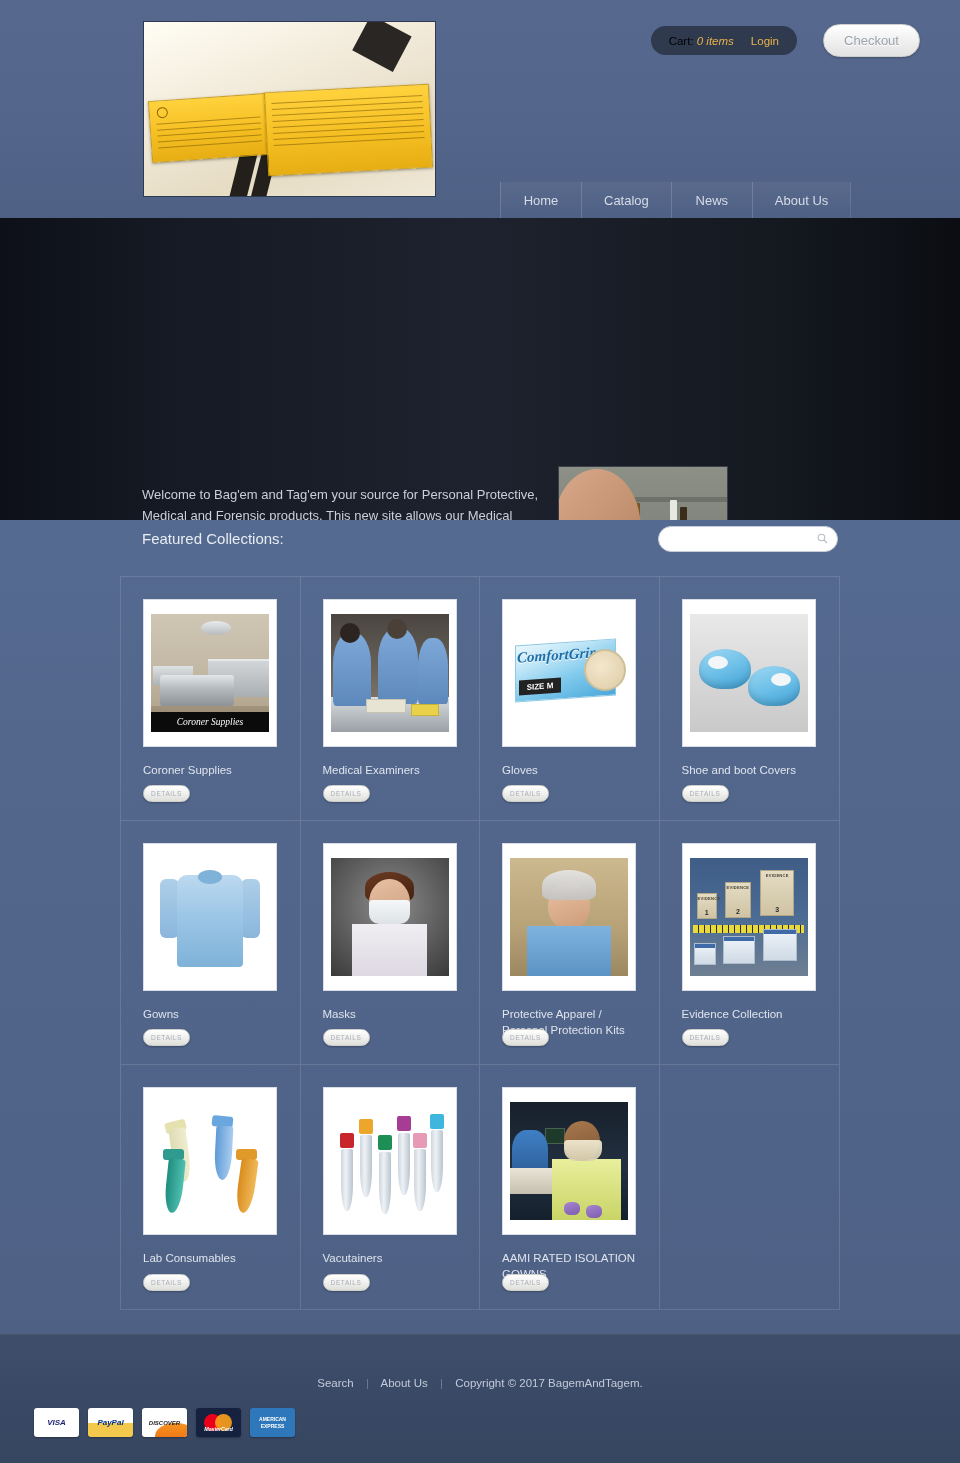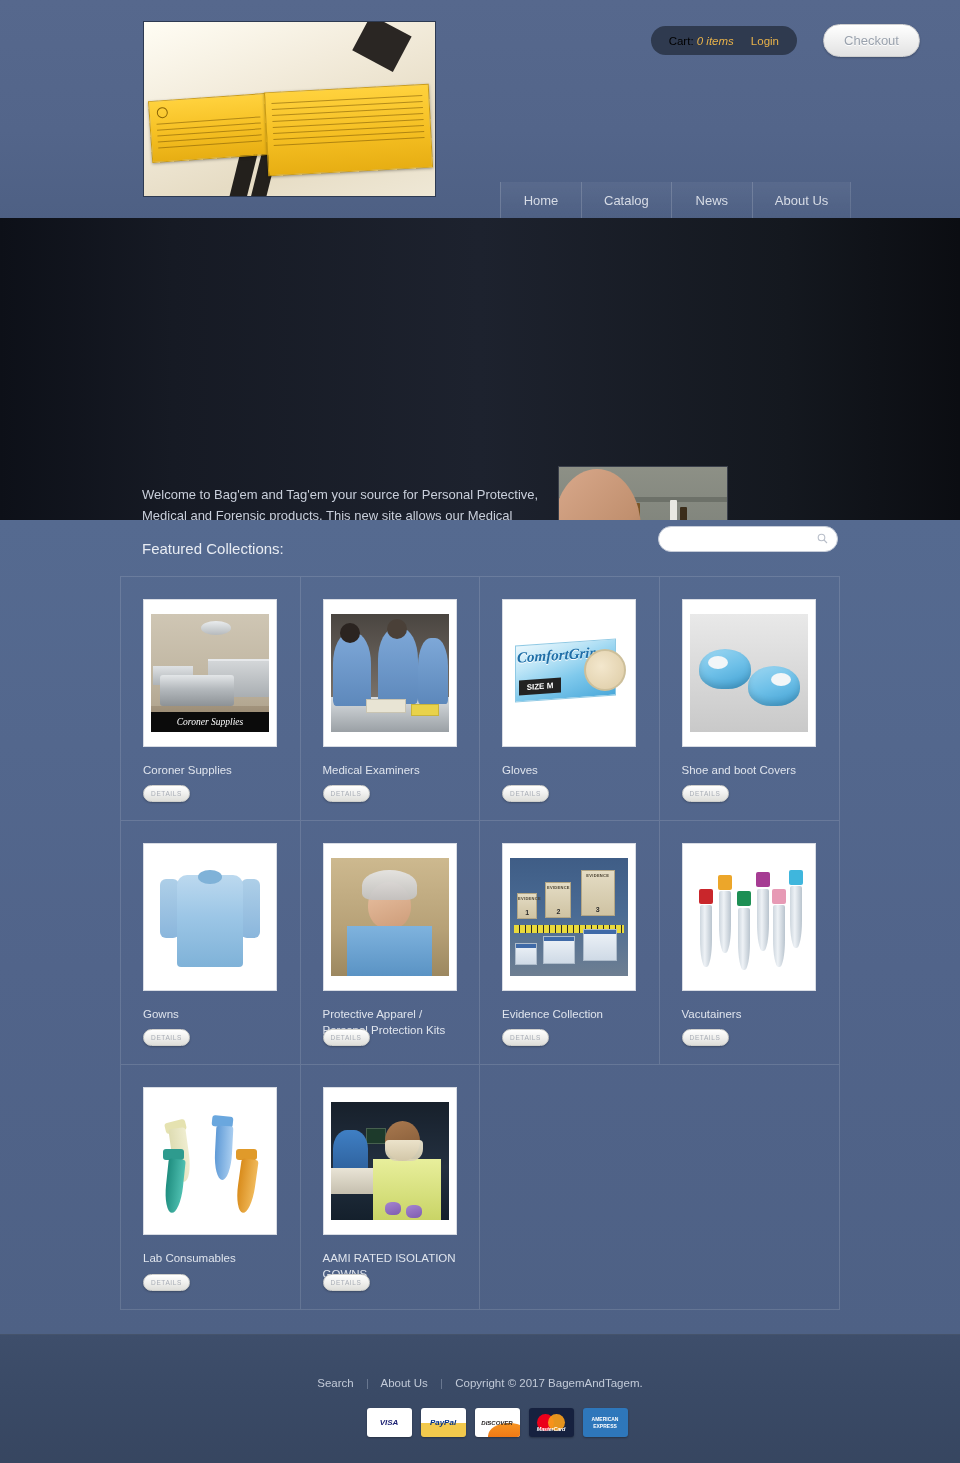--- a/index.html
+++ b/index.html
@@ -180,21 +180,21 @@
     position:relative;
     background: linear-gradient(180deg,#556a90 0%,#51648a 55%,#4e6185 100%);
     padding-bottom:24px;
   }
   .featured-head {
     position:relative;
     height:56px;
     padding:0 120px;
   }
   .featured-title {
-    position:absolute; left:142px; top:20px;
+    position:absolute; left:142px; top:10px;
     color:#e8ecf3; font-size:15px;
   }
   .search-wrap {
     position:absolute; right:122px; top:6px;
     width:180px; height:26px;
   }
   .search-input {
     width:100%; height:100%;
     border-radius:13px; border:1px solid #c6ccd8;
     background:#ffffff;
@@ -400,21 +400,21 @@
     border-top:1px solid rgba(255,255,255,.08);
     padding-top:42px;
   }
   .foot-links {
     text-align:center; color:#c2cad8; font-size:11.5px;
   }
   .foot-links a { color:#c2cad8; text-decoration:none; }
   .foot-sep { color:#6e7c93; margin:0 9px; }
   .pay-row {
     margin-top:19px;
-    display:flex; justify-content:center; gap:9px;margin-left:34px;
+    display:flex; gap:9px;margin-left:34px;
   }
   .pay {
     width:45px; height:29px; border-radius:3px;
     display:flex; align-items:center; justify-content:center;
     font-size:8px; font-weight:bold; font-style:italic;
     box-shadow:0 1px 2px rgba(0,0,0,.3);
     overflow:hidden; position:relative;
   }
   .pay-visa { background:#fff; color:#1a1f71; }
   .pay-paypal { background:linear-gradient(180deg,#fff 0%,#fff 50%,#f2c94c 50%,#f2c94c 100%); }
@@ -616,20 +616,35 @@
             <div class="gw-sleeve" style="right:8%"></div>
             <div class="gw-body"></div>
             <div class="gw-neck"></div>
           </div>
         </div>
       </div>
       <div class="cell-label">Gowns</div>
       <div class="details-btn">DETAILS</div>
     </div>
 
+    <div class="cell">
+      <div class="thumb">
+        <div class="thumb-inner">
+          <div class="art">
+            <div class="mw-bg"></div>
+            <div class="mw-hair"></div>
+            <div class="mw-head"></div>
+            <div class="mw-mask"></div>
+            <div class="mw-top"></div>
+          </div>
+        </div>
+      </div>
+      <div class="cell-label">Masks</div>
+      <div class="details-btn">DETAILS</div>
+    </div>
 
     <div class="cell">
       <div class="thumb">
         <div class="thumb-inner">
           <div class="art">
             <div class="hn-bg"></div>
             <div class="hn-head"></div>
             <div class="hn-net"></div>
             <div class="hn-scrub"></div>
           </div>
@@ -670,20 +685,40 @@
         </div>
       </div>
       <div class="cell-label">Evidence Collection</div>
       <div class="details-btn">DETAILS</div>
     </div>
 
     <div class="cell">
       <div class="thumb">
         <div class="thumb-inner">
           <div class="art">
+            <div class="lt-bg"></div>
+            <div class="lt-cap" style="left:12%;top:16%;background:#e5e2b0;transform:rotate(-14deg)"></div>
+            <div class="lt-tube" style="left:18%;top:22%;background:linear-gradient(90deg,#dedcb2,#efedd0);transform:rotate(-8deg)"></div>
+            <div class="lt-cap" style="left:10%;top:40%;background:#2e9b8e"></div>
+            <div class="lt-tube" style="left:13%;top:48%;background:linear-gradient(90deg,#1f8d7f,#4fc0b1);transform:rotate(6deg)"></div>
+            <div class="lt-cap" style="left:52%;top:12%;background:#6aa7de;transform:rotate(6deg)"></div>
+            <div class="lt-tube" style="left:54%;top:20%;background:linear-gradient(90deg,#5f9ad6,#a8cdf0);transform:rotate(3deg)"></div>
+            <div class="lt-cap" style="left:72%;top:40%;background:#e09a2a"></div>
+            <div class="lt-tube" style="left:74%;top:48%;background:linear-gradient(90deg,#d98c1c,#f0b95a);transform:rotate(8deg)"></div>
+          </div>
+        </div>
+      </div>
+      <div class="cell-label">Lab Consumables</div>
+      <div class="details-btn">DETAILS</div>
+    </div>
+
+    <div class="cell">
+      <div class="thumb">
+        <div class="thumb-inner">
+          <div class="art">
             <div class="vt-bg"></div>
             <div class="vt-cap" style="left:8%;top:26%;background:#c9262b"></div>
             <div class="vt-tube" style="left:9%;top:40%"></div>
             <div class="vt-cap" style="left:24%;top:14%;background:#eca62a"></div>
             <div class="vt-tube" style="left:25%;top:28%"></div>
             <div class="vt-cap" style="left:40%;top:28%;background:#1d8f54"></div>
             <div class="vt-tube" style="left:41%;top:42%"></div>
             <div class="vt-cap" style="left:56%;top:12%;background:#a63c93"></div>
             <div class="vt-tube" style="left:57%;top:26%"></div>
             <div class="vt-cap" style="left:70%;top:26%;background:#e79ab5"></div>
@@ -694,40 +729,20 @@
         </div>
       </div>
       <div class="cell-label">Vacutainers</div>
       <div class="details-btn">DETAILS</div>
     </div>
 
     <div class="cell">
       <div class="thumb">
         <div class="thumb-inner">
           <div class="art">
-            <div class="lt-bg"></div>
-            <div class="lt-cap" style="left:12%;top:16%;background:#e5e2b0;transform:rotate(-14deg)"></div>
-            <div class="lt-tube" style="left:18%;top:22%;background:linear-gradient(90deg,#dedcb2,#efedd0);transform:rotate(-8deg)"></div>
-            <div class="lt-cap" style="left:10%;top:40%;background:#2e9b8e"></div>
-            <div class="lt-tube" style="left:13%;top:48%;background:linear-gradient(90deg,#1f8d7f,#4fc0b1);transform:rotate(6deg)"></div>
-            <div class="lt-cap" style="left:52%;top:12%;background:#6aa7de;transform:rotate(6deg)"></div>
-            <div class="lt-tube" style="left:54%;top:20%;background:linear-gradient(90deg,#5f9ad6,#a8cdf0);transform:rotate(3deg)"></div>
-            <div class="lt-cap" style="left:72%;top:40%;background:#e09a2a"></div>
-            <div class="lt-tube" style="left:74%;top:48%;background:linear-gradient(90deg,#d98c1c,#f0b95a);transform:rotate(8deg)"></div>
-          </div>
-        </div>
-      </div>
-      <div class="cell-label">Lab Consumables</div>
-      <div class="details-btn">DETAILS</div>
-    </div>
-
-    <div class="cell">
-      <div class="thumb">
-        <div class="thumb-inner">
-          <div class="art">
             <div class="aa-bg"></div>
             <div class="aa-mon"></div>
             <div class="aa-back"></div>
             <div class="aa-bed"></div>
             <div class="aa-gown"></div>
             <div class="aa-head"></div>
             <div class="aa-mask"></div>
             <div class="aa-glove" style="left:46%;bottom:4%"></div>
             <div class="aa-glove" style="left:64%;bottom:2%"></div>
           </div>

